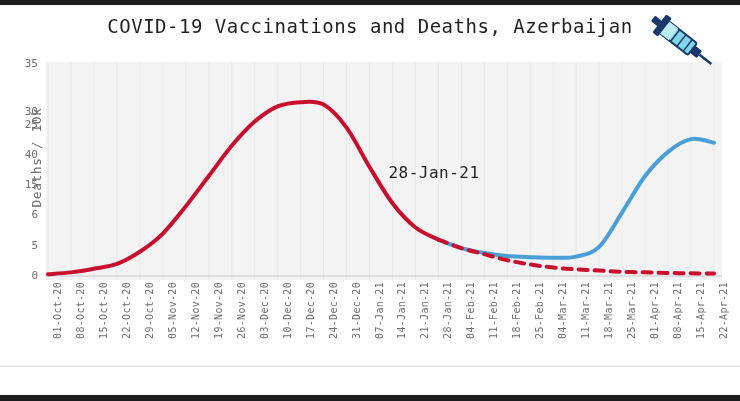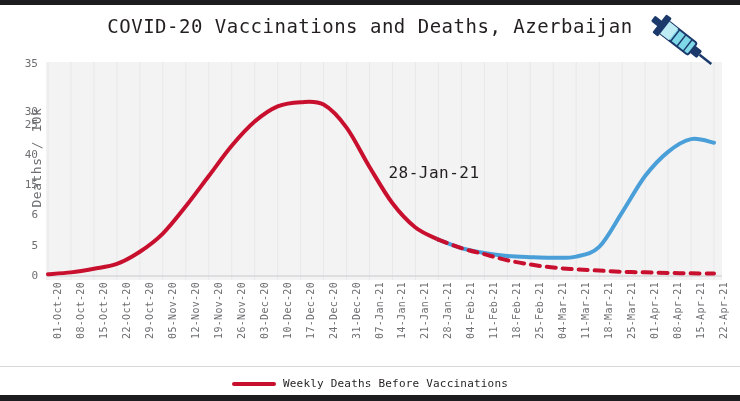--- a/index.html
+++ b/index.html
@@ -95,21 +95,21 @@
 </style>
 </head>
 <body>
 
 <div id="stage">
 
   <div class="band top"></div>
   <div class="band bottom"></div>
 
   <div class="title-wrap">
-    <div class="title-line">COVID-20 Vaccinations and Deaths, Azerbaijan</div>
+    <div class="title-line">COVID-19 Vaccinations and Deaths, Azerbaijan</div>
   </div>
 
   <div class="ylabel">Deaths / 10k</div>
 
   <div class="plot">
     <div class="plot-bg"></div>
     <svg class="series" id="chart-svg" width="676" height="218">
         <line x1="2" x2="2" y1="0" y2="218" stroke="#e8e8ea" stroke-width="1"></line>
         <line x1="24.96551724137931" x2="24.96551724137931" y1="0" y2="218" stroke="#e8e8ea" stroke-width="1"></line>
         <line x1="47.93103448275862" x2="47.93103448275862" y1="0" y2="218" stroke="#e8e8ea" stroke-width="1"></line>
@@ -201,19 +201,15 @@
       <line x1="38" y1="22" x2="38" y2="37" stroke="#1b3a6b" stroke-width="1.5"></line>
       <rect x="2" y="18" width="7" height="23" rx="1.5" fill="#1b3a6b"></rect>
       <rect x="-6" y="26" width="9" height="7" rx="1.5" fill="#1b3a6b"></rect>
       <rect x="44" y="25" width="9" height="9" rx="1.5" fill="#1b3a6b"></rect>
       <line x1="53" y1="29.5" x2="68" y2="29.5" stroke="#1b3a6b" stroke-width="2.5"></line>
     </g>
   </svg>
 
   <div class="legend-rule"></div>
   <div class="legend" id="legend">
-      <div class="legend-item">
-        <span class="legend-swatch" style="background: rgb(200, 16, 46);"></span>
-        <span class="legend-text">Weekly Deaths Before Vaccinations</span>
-      </div>
     </div>
 
 </div>
 
 </body></html>

